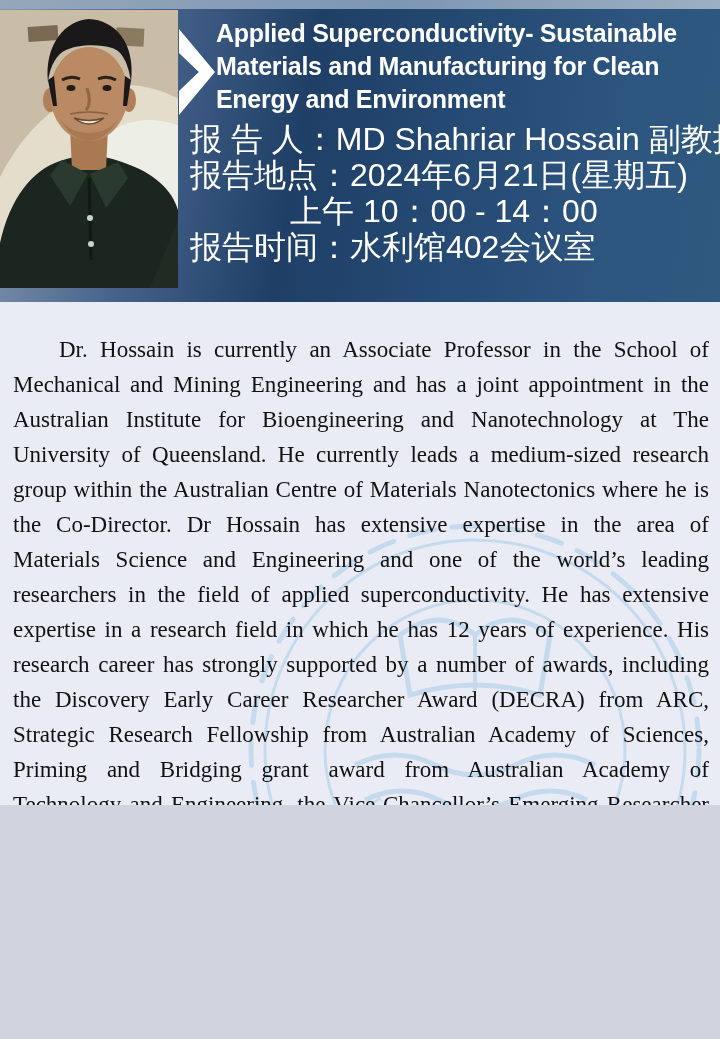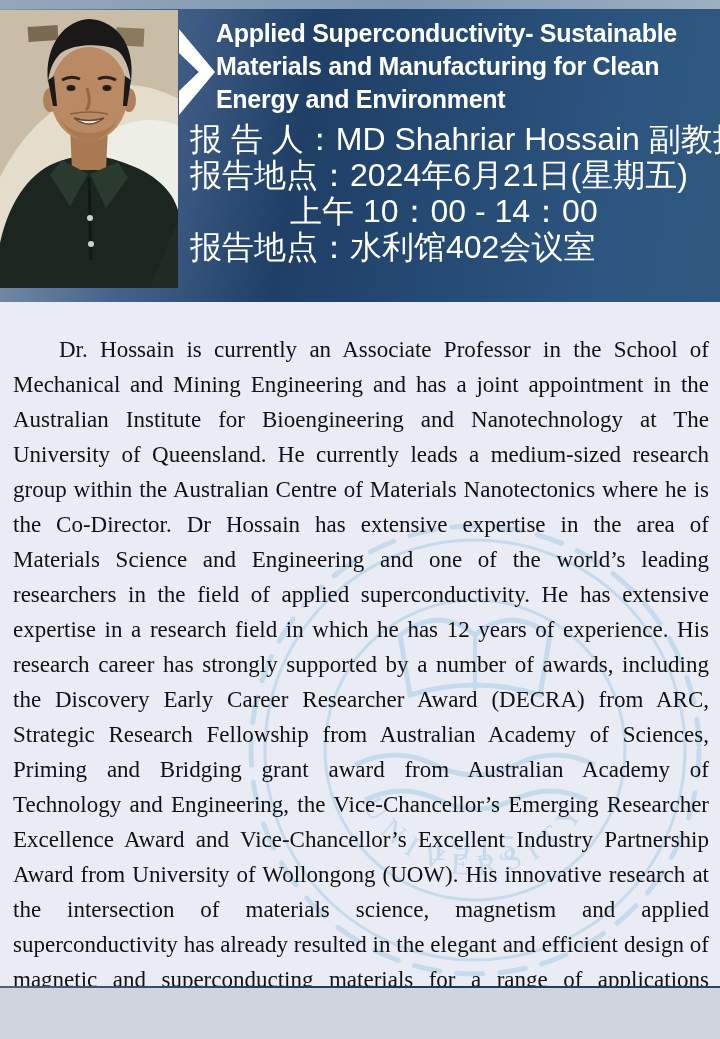--- a/index.html
+++ b/index.html
@@ -1,17 +1,17 @@
 <!DOCTYPE html>
 <html><head>
 <meta charset="utf-8">
 <style>
   html,body{margin:0;padding:0;background:#cfd4de;}
   .poster{
-    position:relative;width:720px;height:988px;overflow:hidden;
+    position:relative;width:720px;height:805px;overflow:hidden;
     background:#fde047;font-family:"Liberation Sans",sans-serif;
   }
   
   .header{
     position:absolute;top:0;left:0;width:720px;height:302px;
     background:linear-gradient(100deg,#8599ae 0%,#44618a 22%,#1f3f66 42%,#254a73 62%,#2d5680 85%,#30597f 100%);
   }
   .top-strip{
     position:absolute;top:0;left:0;width:720px;height:9px;
     background:linear-gradient(to right,#94a8bb,#7d96b2 55%,#9db0c2);
@@ -114,21 +114,21 @@
     </div>
 
     <div class="chevron"></div>
 
     <h1 class="title">Applied Superconductivity- Sustainable Materials and Manufacturing for Clean Energy and Environment</h1>
 
     <div class="info">
       <div>报 告 人：MD Shahriar Hossain 副教授</div>
       <div>报告地点：2024年6月21日(星期五)</div>
       <div class="indent">上午 10：00 - 14：00</div>
-      <div>报告地点：水利馆402会议室</div>
+      <div>报告时间：水利馆402会议室</div>
     </div>
   </div>
 
   <div class="bio-section">
     <svg class="watermark" viewBox="0 0 470 470" xmlns="http://www.w3.org/2000/svg">
       <g stroke="#a9cce5" fill="none">
         <circle cx="235" cy="235" r="224" stroke-width="5" stroke-dasharray="26 17" stroke-linecap="round"></circle>
         <circle cx="235" cy="235" r="210" stroke-width="3"></circle>
         <circle cx="235" cy="235" r="150" stroke-width="3"></circle>
         <path d="M 115 250 Q 155 230 195 250 T 275 250 T 355 250" stroke-width="5"></path>

